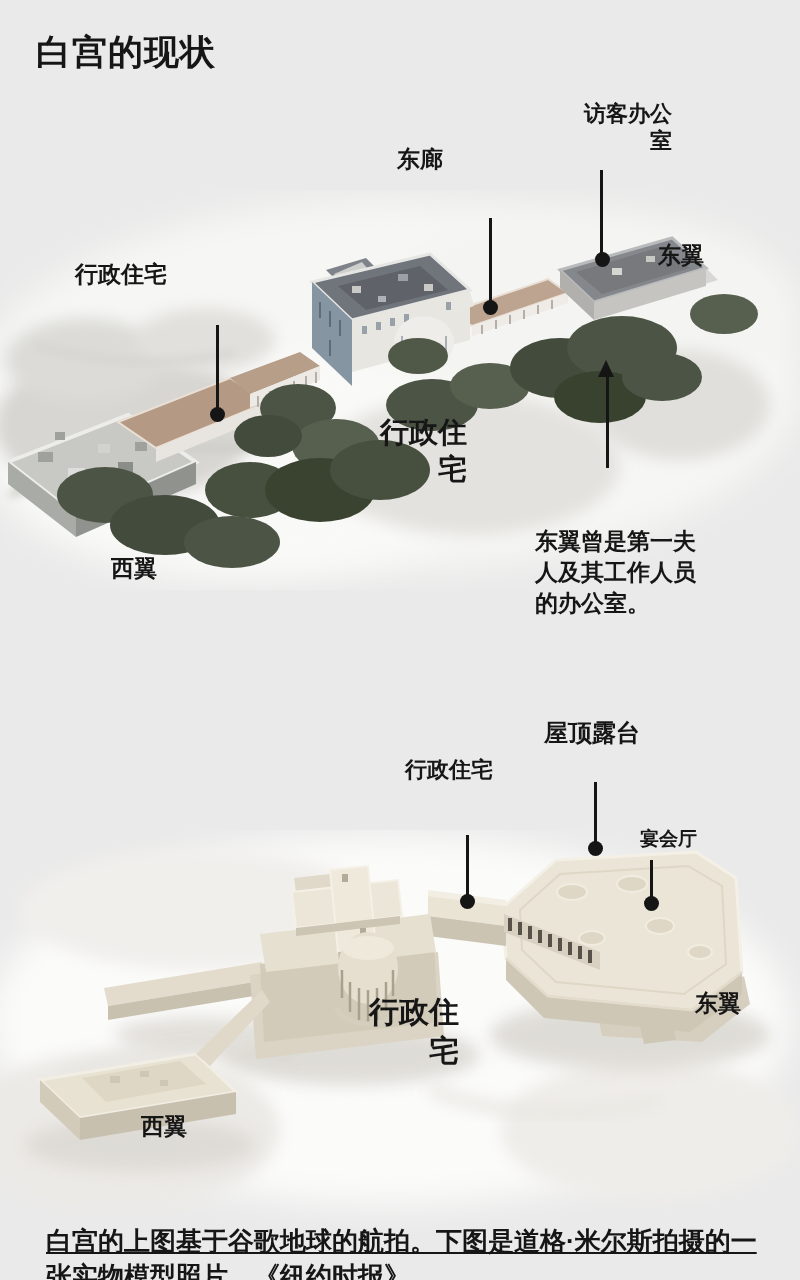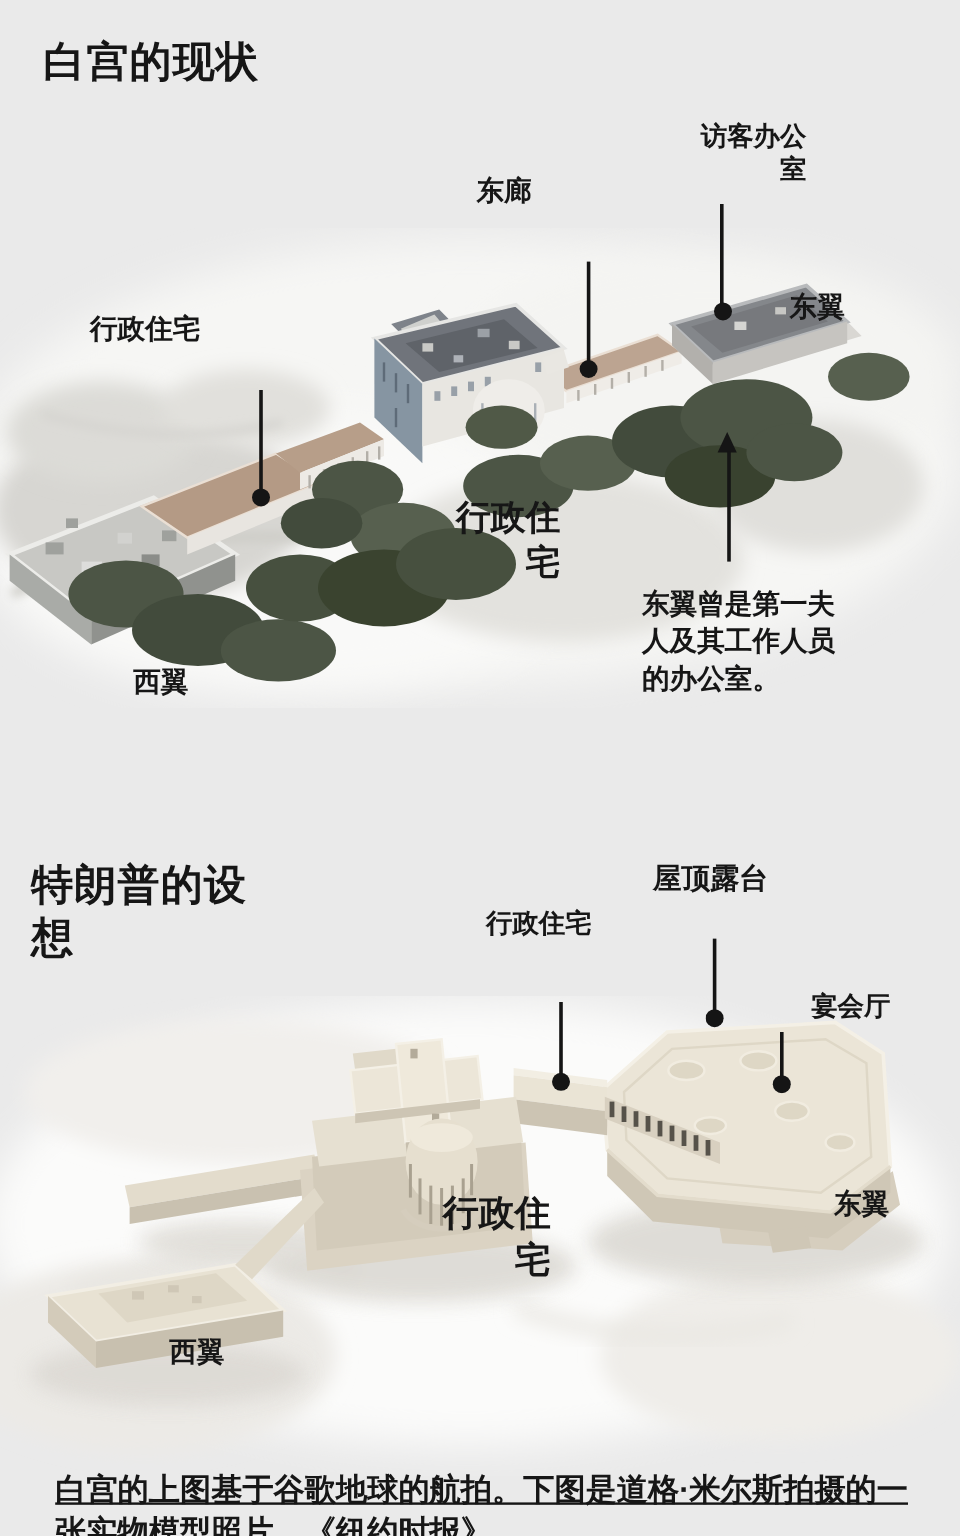--- a/index.html
+++ b/index.html
@@ -15,21 +15,21 @@
     position:absolute;font-weight:700;font-size:35px;line-height:44px;
     letter-spacing:1px;word-break:break-all;color:var(--ink,#161616);
   }
   .lbl{
     position:absolute;font-weight:600;font-size:23px;line-height:29px;
     word-break:break-all;color:var(--ink,#161616);white-space:nowrap;
   }
   .lbl.wrap{white-space:normal;text-align:right;}
   .note{
     position:absolute;font-weight:600;font-size:23px;line-height:31px;
-    word-break:break-all;color:var(--ink,#161616);
+    word-break:break-all;color:var(--ink,#161616);margin-top:38px;
   }
   .leader{position:absolute;width:3px;background:var(--line,#151515);}
   .dot{position:absolute;width:15px;height:15px;border-radius:50%;background:var(--line,#151515);}
   .arrowhead{
     position:absolute;width:0;height:0;
     border-left:8px solid transparent;border-right:8px solid transparent;
     border-bottom:17px solid var(--line,#151515);
   }
   .caption{
     position:absolute;font-weight:600;font-size:26px;line-height:35px;
@@ -197,21 +197,20 @@
   <div class="dot" style="left:210px;top:407px"></div>
 
   <div class="lbl wrap" style="left:365px;top:414px;width:102px;font-size:29px;line-height:37px;font-weight:700">行政住宅</div>
 
   <div class="lbl" style="left:111px;top:554px">西翼</div>
 
   <div class="arrowhead" style="left:598px;top:360px"></div>
   <div class="leader" style="left:606px;top:376px;height:92px"></div>
   <div class="note" style="left:535px;top:488px;width:176px">东翼曾是第一夫人及其工作人员的办公室。</div>
 
-  <div class="ttl" style="left:26px;top:716px;width:186px">特朗普的设想</div>
 
   <svg class="illus" style="top:830px" viewBox="0 0 800 400" aria-hidden="true">
     <g>
       <ellipse cx="390" cy="190" rx="400" ry="185" fill="#fbfbfa" filter="url(#b16)"></ellipse>
       <ellipse cx="120" cy="300" rx="160" ry="80" fill="#eceae6" filter="url(#b8)"></ellipse>
       <ellipse cx="650" cy="300" rx="150" ry="70" fill="#efede9" filter="url(#b8)"></ellipse>
       <ellipse cx="200" cy="80" rx="180" ry="60" fill="#f1efec" filter="url(#b8)"></ellipse>
       <path d="M60,250 Q180,200 300,230" stroke="#e7e5e0" stroke-width="12" fill="none" filter="url(#b8)"></path>
       <path d="M430,260 Q540,300 660,270" stroke="#e9e7e2" stroke-width="12" fill="none" filter="url(#b8)"></path>
     </g>
@@ -297,21 +296,21 @@
   </svg>
 
   <div class="lbl" style="left:544px;top:718px;font-size:24px">屋顶露台</div>
   <div class="leader" style="left:594px;top:782px;height:62px"></div>
   <div class="dot" style="left:588px;top:841px"></div>
 
   <div class="lbl" style="left:405px;top:755px;font-size:22px">行政住宅</div>
   <div class="leader" style="left:466px;top:835px;height:62px"></div>
   <div class="dot" style="left:460px;top:894px"></div>
 
-  <div class="lbl" style="left:676px;top:824px;font-size:22px">宴会厅</div>
+  <div class="lbl" style="left:640px;top:824px;font-size:19px">宴会厅</div>
   <div class="leader" style="left:650px;top:860px;height:40px"></div>
   <div class="dot" style="left:644px;top:896px"></div>
 
   <div class="lbl wrap" style="left:355px;top:992px;width:104px;font-size:30px;line-height:39px;font-weight:700">行政住宅</div>
 
   <div class="lbl" style="left:695px;top:989px">东翼</div>
   <div class="lbl" style="left:141px;top:1112px">西翼</div>
 
   <p class="caption" style="left:30px;top:1208px;width:718px">白宫的上图基于谷歌地球的航拍。下图是道格·米尔斯拍摄的一张实物模型照片。《纽约时报》</p>
 

